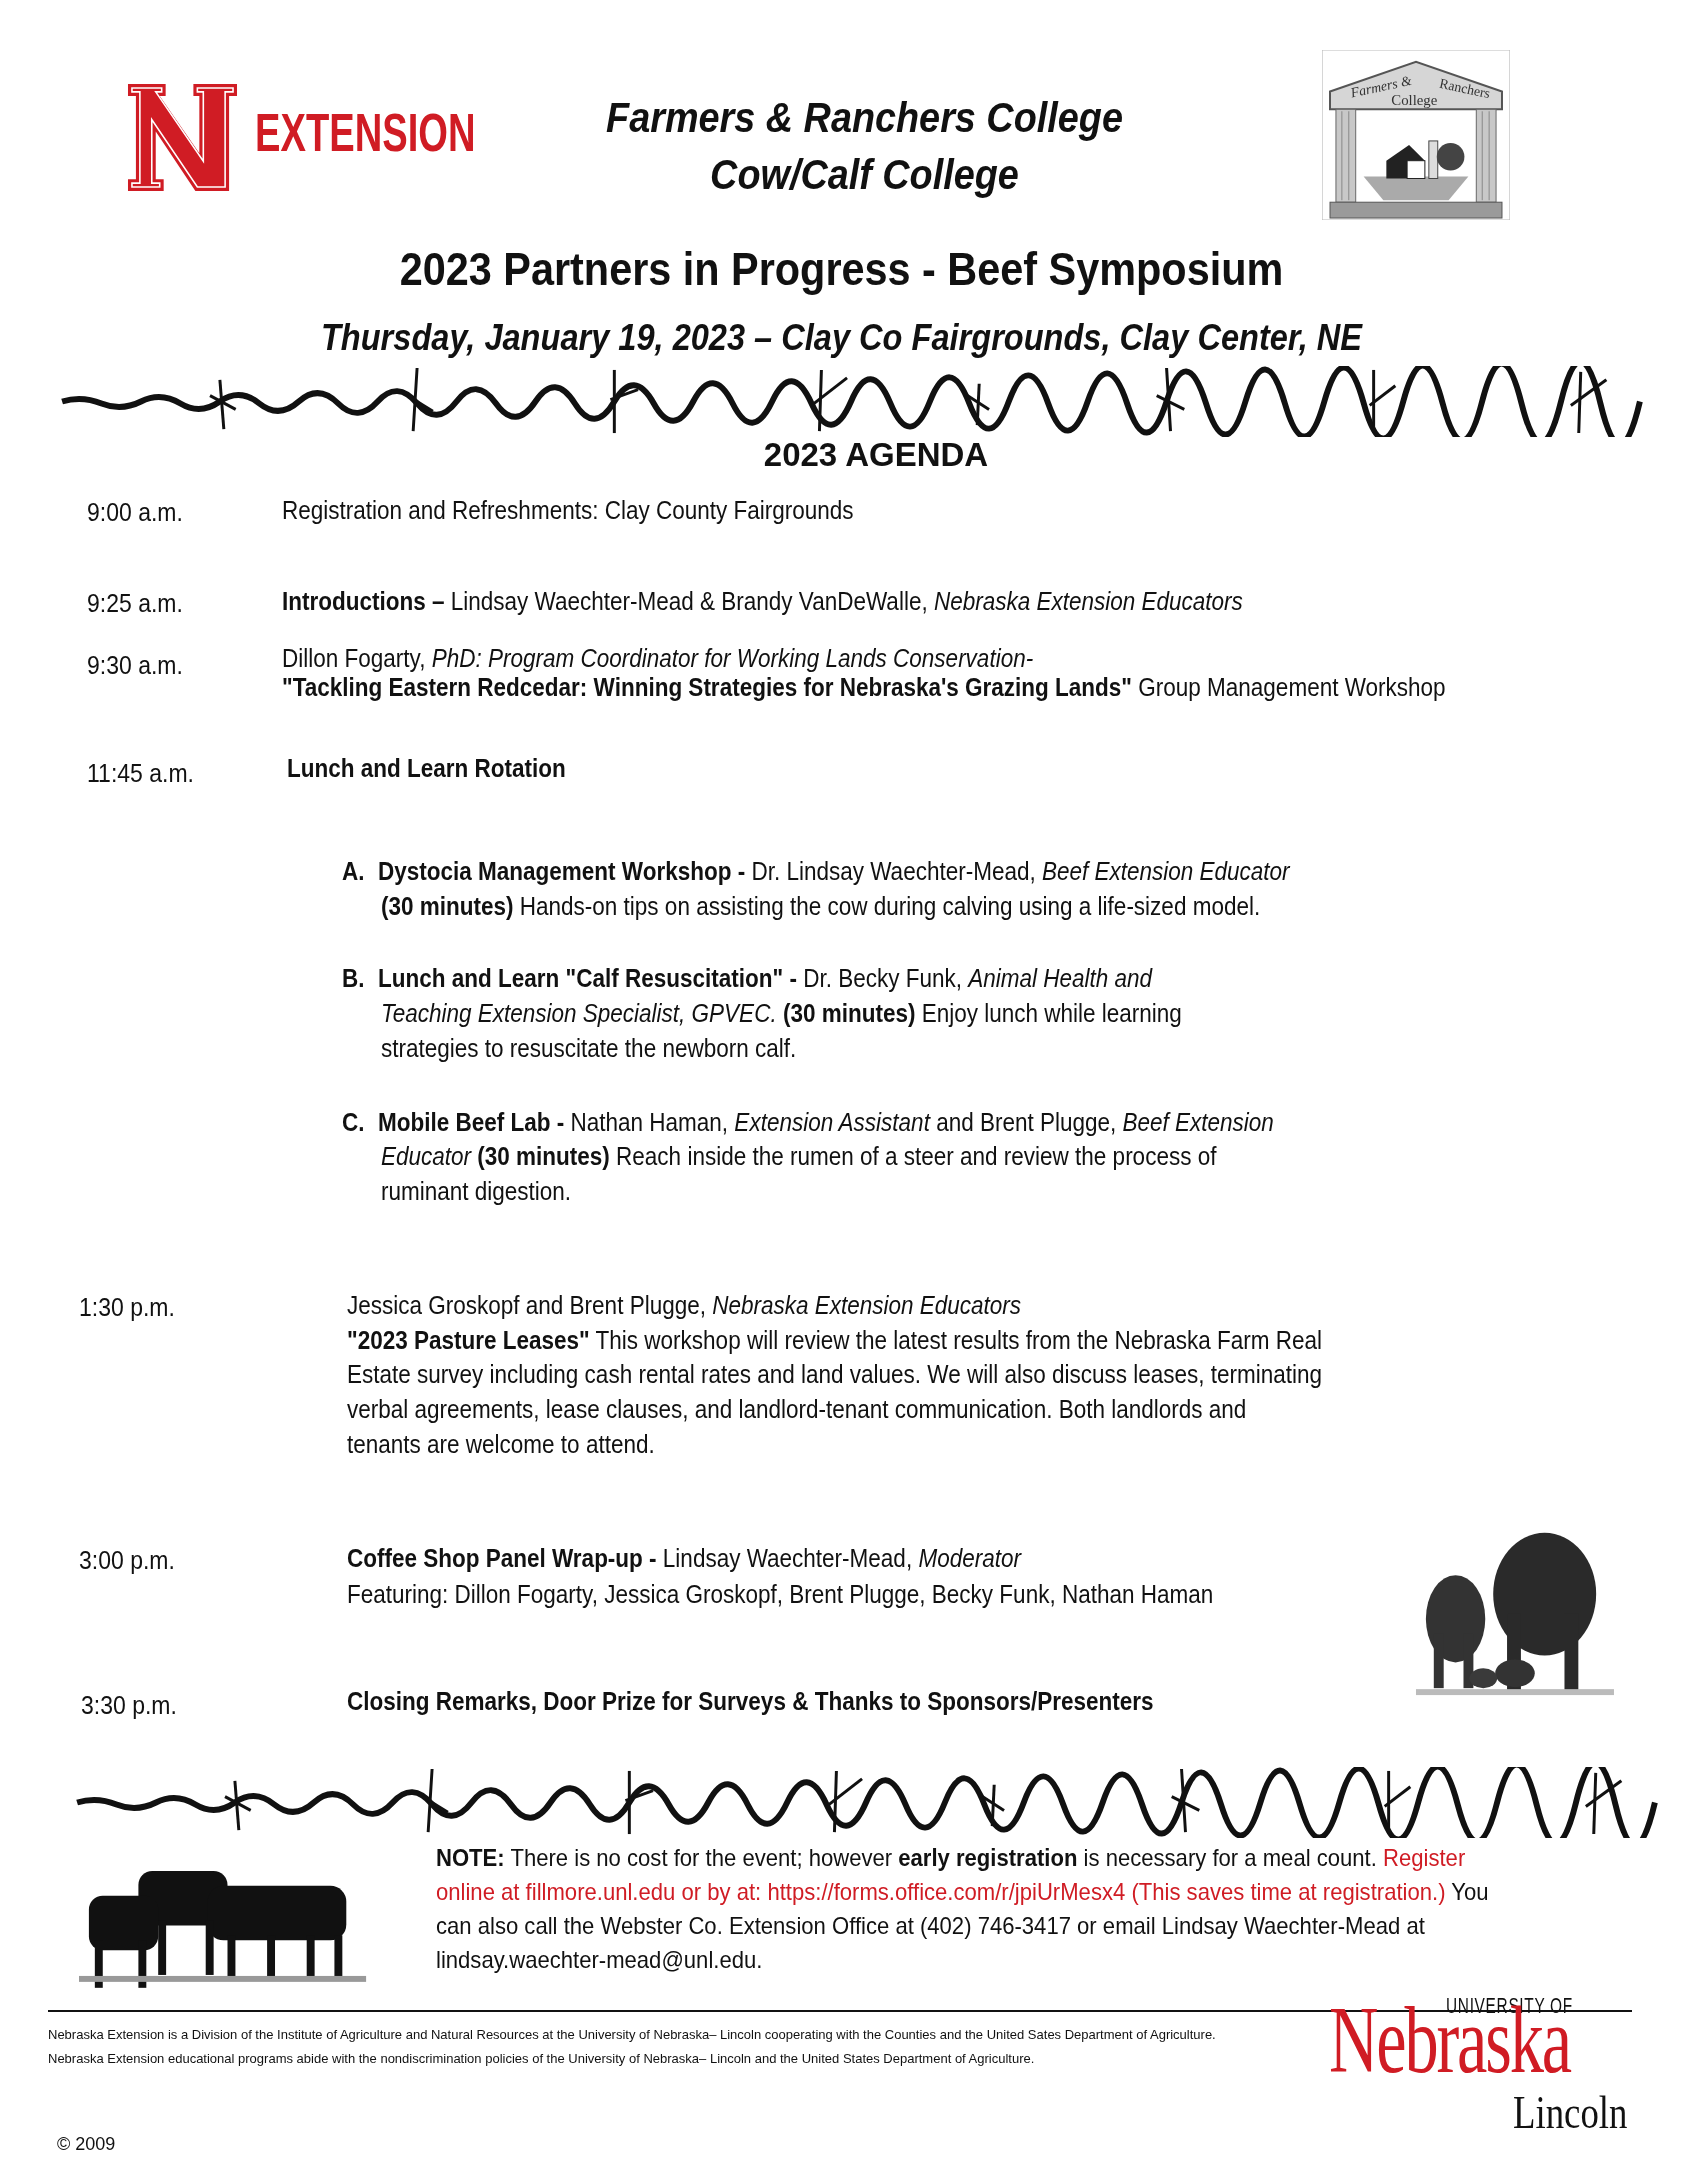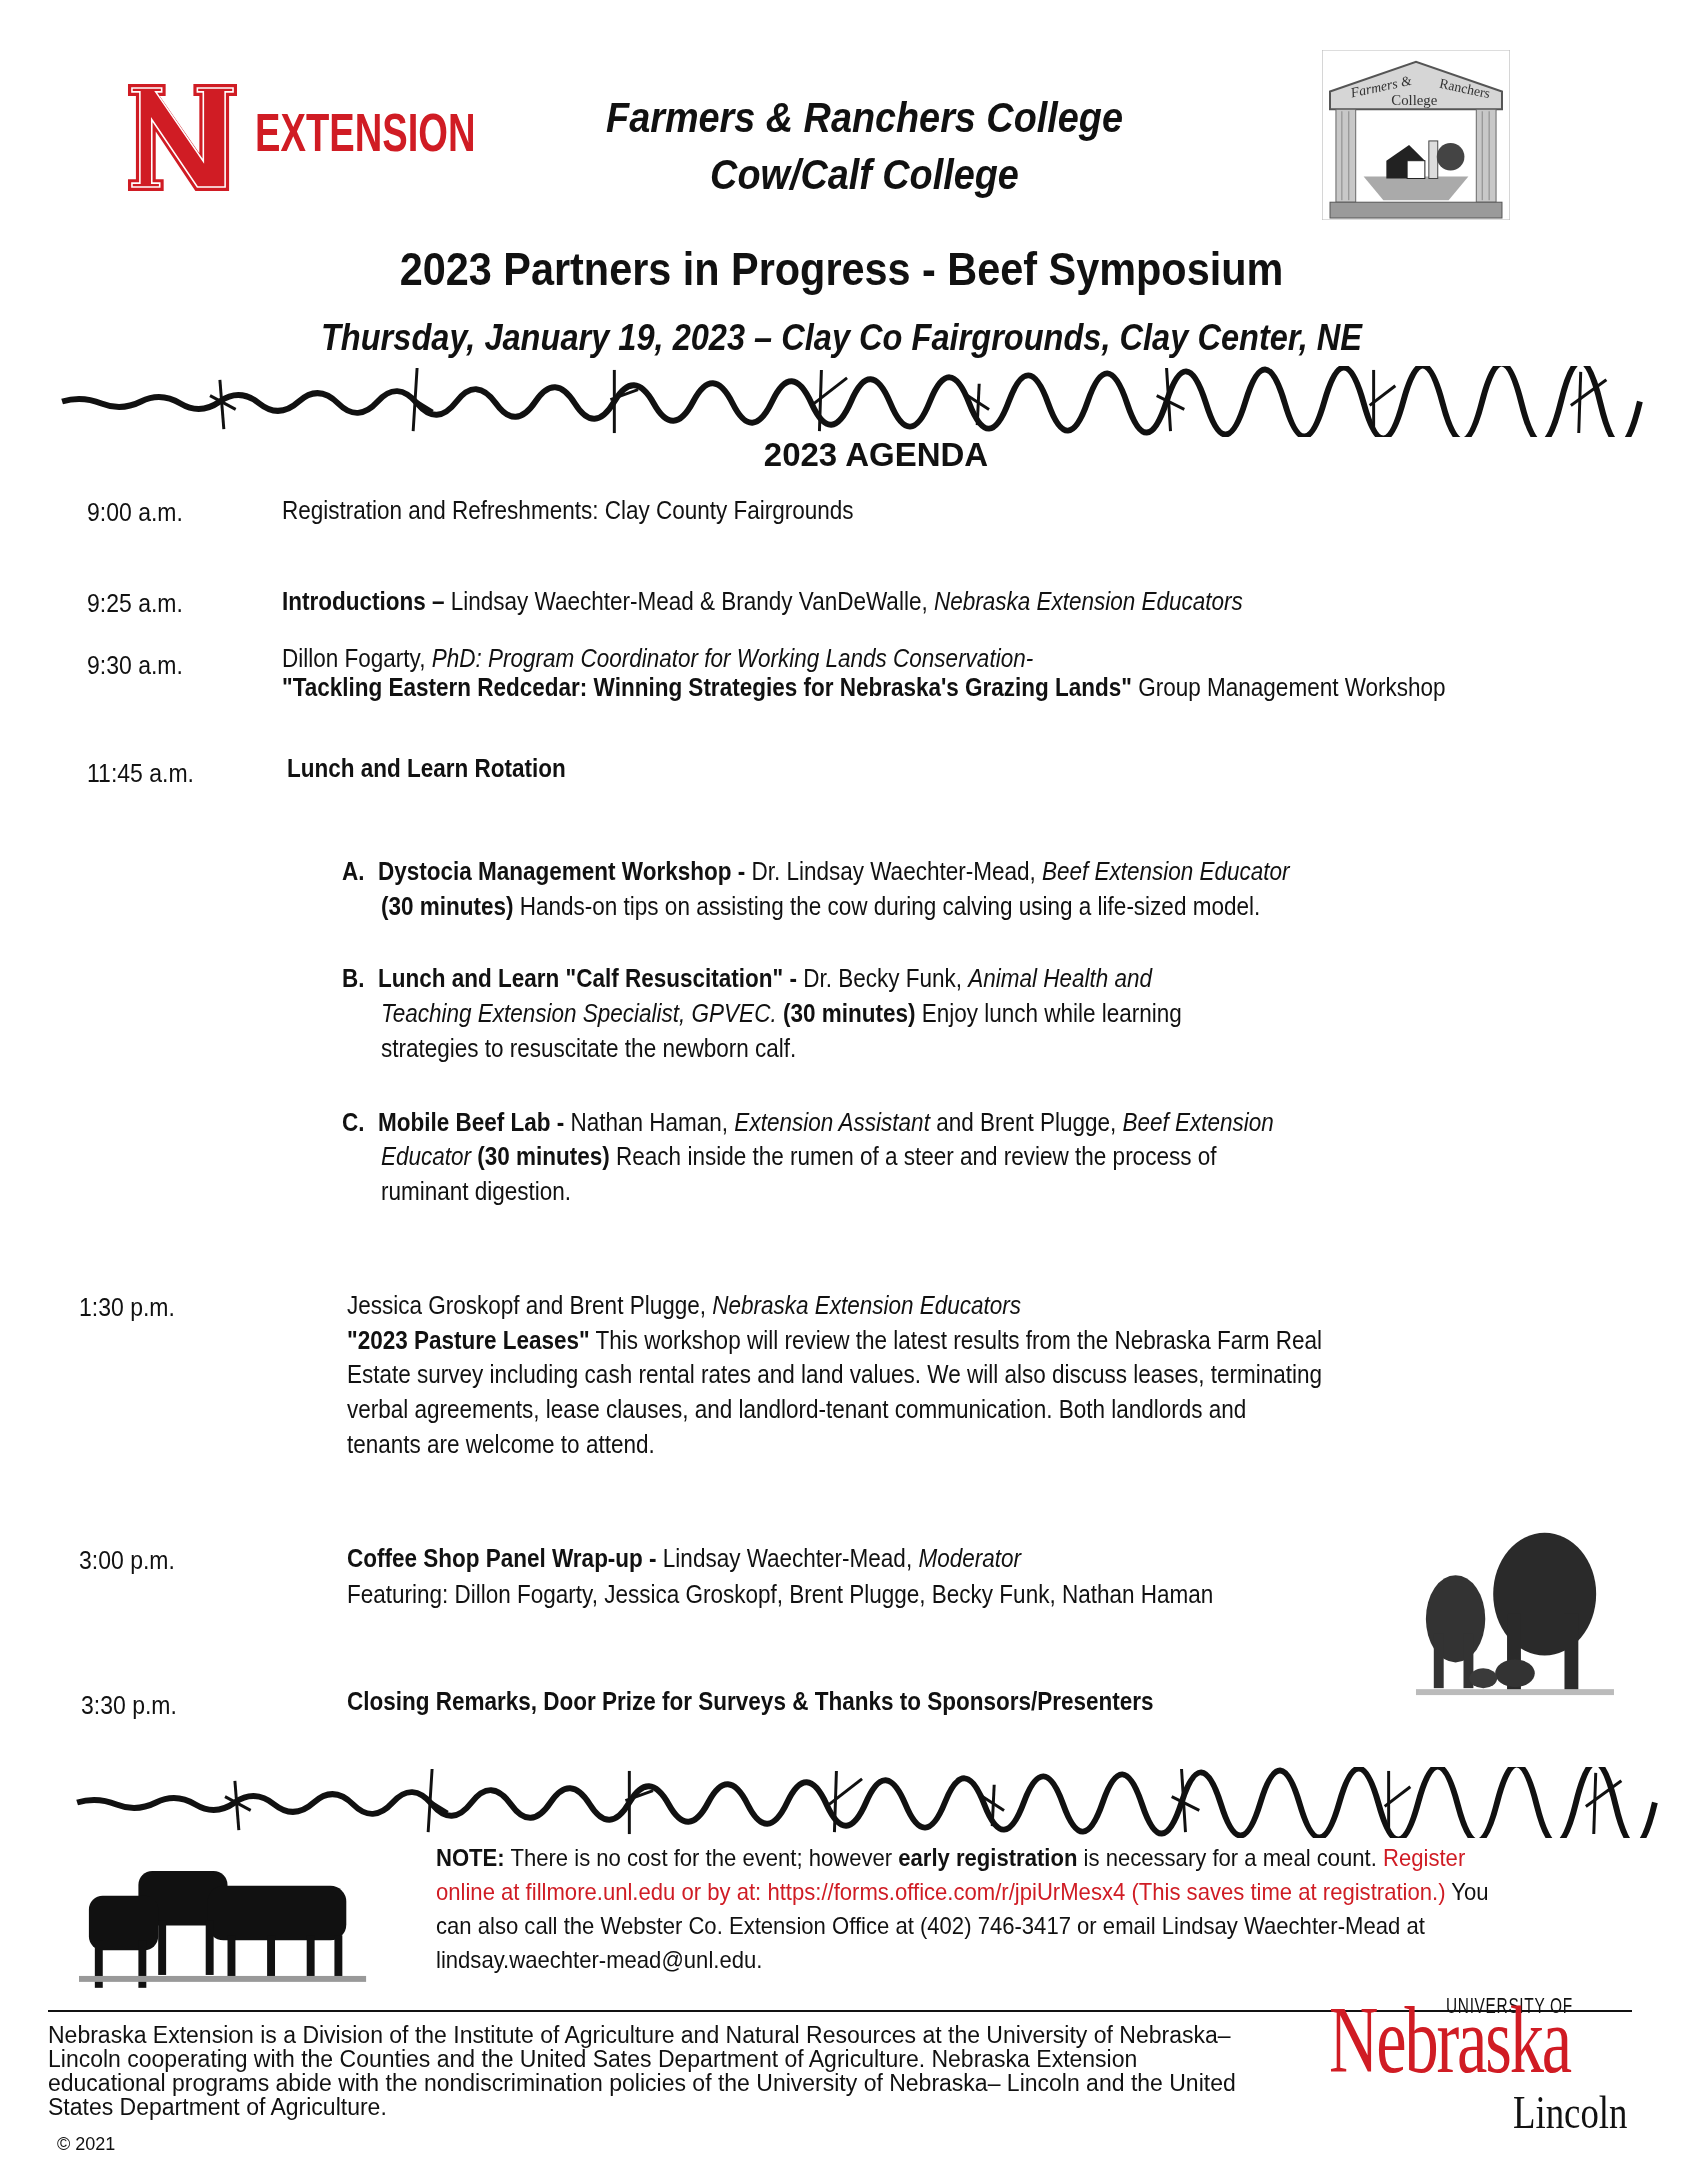--- a/index.html
+++ b/index.html
@@ -26,21 +26,21 @@
   #agenda-head { left:0; width:1752px; top:436px; text-align:center; font-weight:bold; font-size:33px; }
 
   
   .time { position:absolute; left:87px; font-size:25px; transform:scaleX(0.92); transform-origin:left top; }
   .line { position:absolute; font-size:25px; white-space:nowrap; transform:scaleX(0.9); transform-origin:left top; }
   .sub-letter { font-weight:bold; display:inline-block; width:40px; }
 
   #note { left:436px; top:1841px; width:1158px; font-size:24px; line-height:34px;
           transform:scaleX(0.92); transform-origin:left top; }
   #rule { left:48px; top:2010px; width:1584px; height:2px; background:#111; }
-  #footer { left:48px; top:2023px; width:1188px; font-size:23px; line-height:24px; color:#111; }
+  #footer { left:48px; top:2023px; width:1188px; font-size:13px; line-height:24px; color:#111; }
   #copyright { left:57px; top:2134px; font-size:18px; }
   #unl-logo { left:1327px; top:1985px; width:327px; height:163px; }
 </style>
 </head>
 <body>
 
 <div class="abs" id="n-logo">
   <svg width="113" height="111" viewBox="0 0 114 112">
     <path d="M2 2 H40 V14 H34 L74 72 V14 H68 V2 H112 V14 H104 V110 H70 L30 50 V98 H38 V110 H2 V98 H10 V14 H2 Z" fill="#d01c24" stroke="#fff" stroke-width="0"></path>
     <path d="M6 6 H36 V10 H30 L78 80 V10 H72 V6 H108 V10 H100 V106 H72 L26 38 V102 H34 V106 H6 V102 H14 V10 H6 Z" fill="none" stroke="#fff" stroke-width="1.6"></path>
@@ -220,20 +220,20 @@
     <rect x="0" y="126" width="290" height="6" fill="#999"></rect>
   </svg>
 </div>
 
 <div class="abs" id="note">
   <b>NOTE:</b><span>  There is no cost for the event; however </span><b>early registration</b><span> is necessary for a meal count. </span><span class="red">Register online at fillmore.unl.edu or by at: https://forms.office.com/r/jpiUrMesx4 (This saves time at registration.)</span><span>  You can also call the Webster Co. Extension Office at (402) 746-3417 or email Lindsay Waechter-Mead at lindsay.waechter-mead@unl.edu.</span>
 </div>
 
 <div class="abs" id="rule"></div>
 <div class="abs" id="footer">Nebraska Extension is a Division of the Institute of Agriculture and Natural Resources at the University of Nebraska– Lincoln cooperating with the Counties and the United Sates Department of Agriculture. Nebraska Extension educational programs abide with the nondiscrimination policies of the University of Nebraska– Lincoln and the United States Department of Agriculture.</div>
-<div class="abs" id="copyright">© 2021</div>
+<div class="abs" id="copyright">© 2009</div>
 
 <div class="abs" id="unl-logo">
   <div class="abs" style="left:119px; top:8px; font-family:'Liberation Sans',sans-serif; font-size:22px; color:#111; transform:scaleX(0.7); transform-origin:left top; letter-spacing:1px;">UNIVERSITY OF</div>
   <div class="abs" style="left:2px; top:8px; font-family:'Liberation Serif',serif; font-size:95px; color:#d01c24; line-height:95px; transform:scaleX(0.72); transform-origin:left top; letter-spacing:-3px;">Nebraska</div>
   <div class="abs" style="left:186px; top:101px; font-family:'Liberation Serif',serif; font-size:46px; color:#111; transform:scaleX(0.8); transform-origin:left top;">Lincoln</div>
 </div>
 
 
 </body></html>

